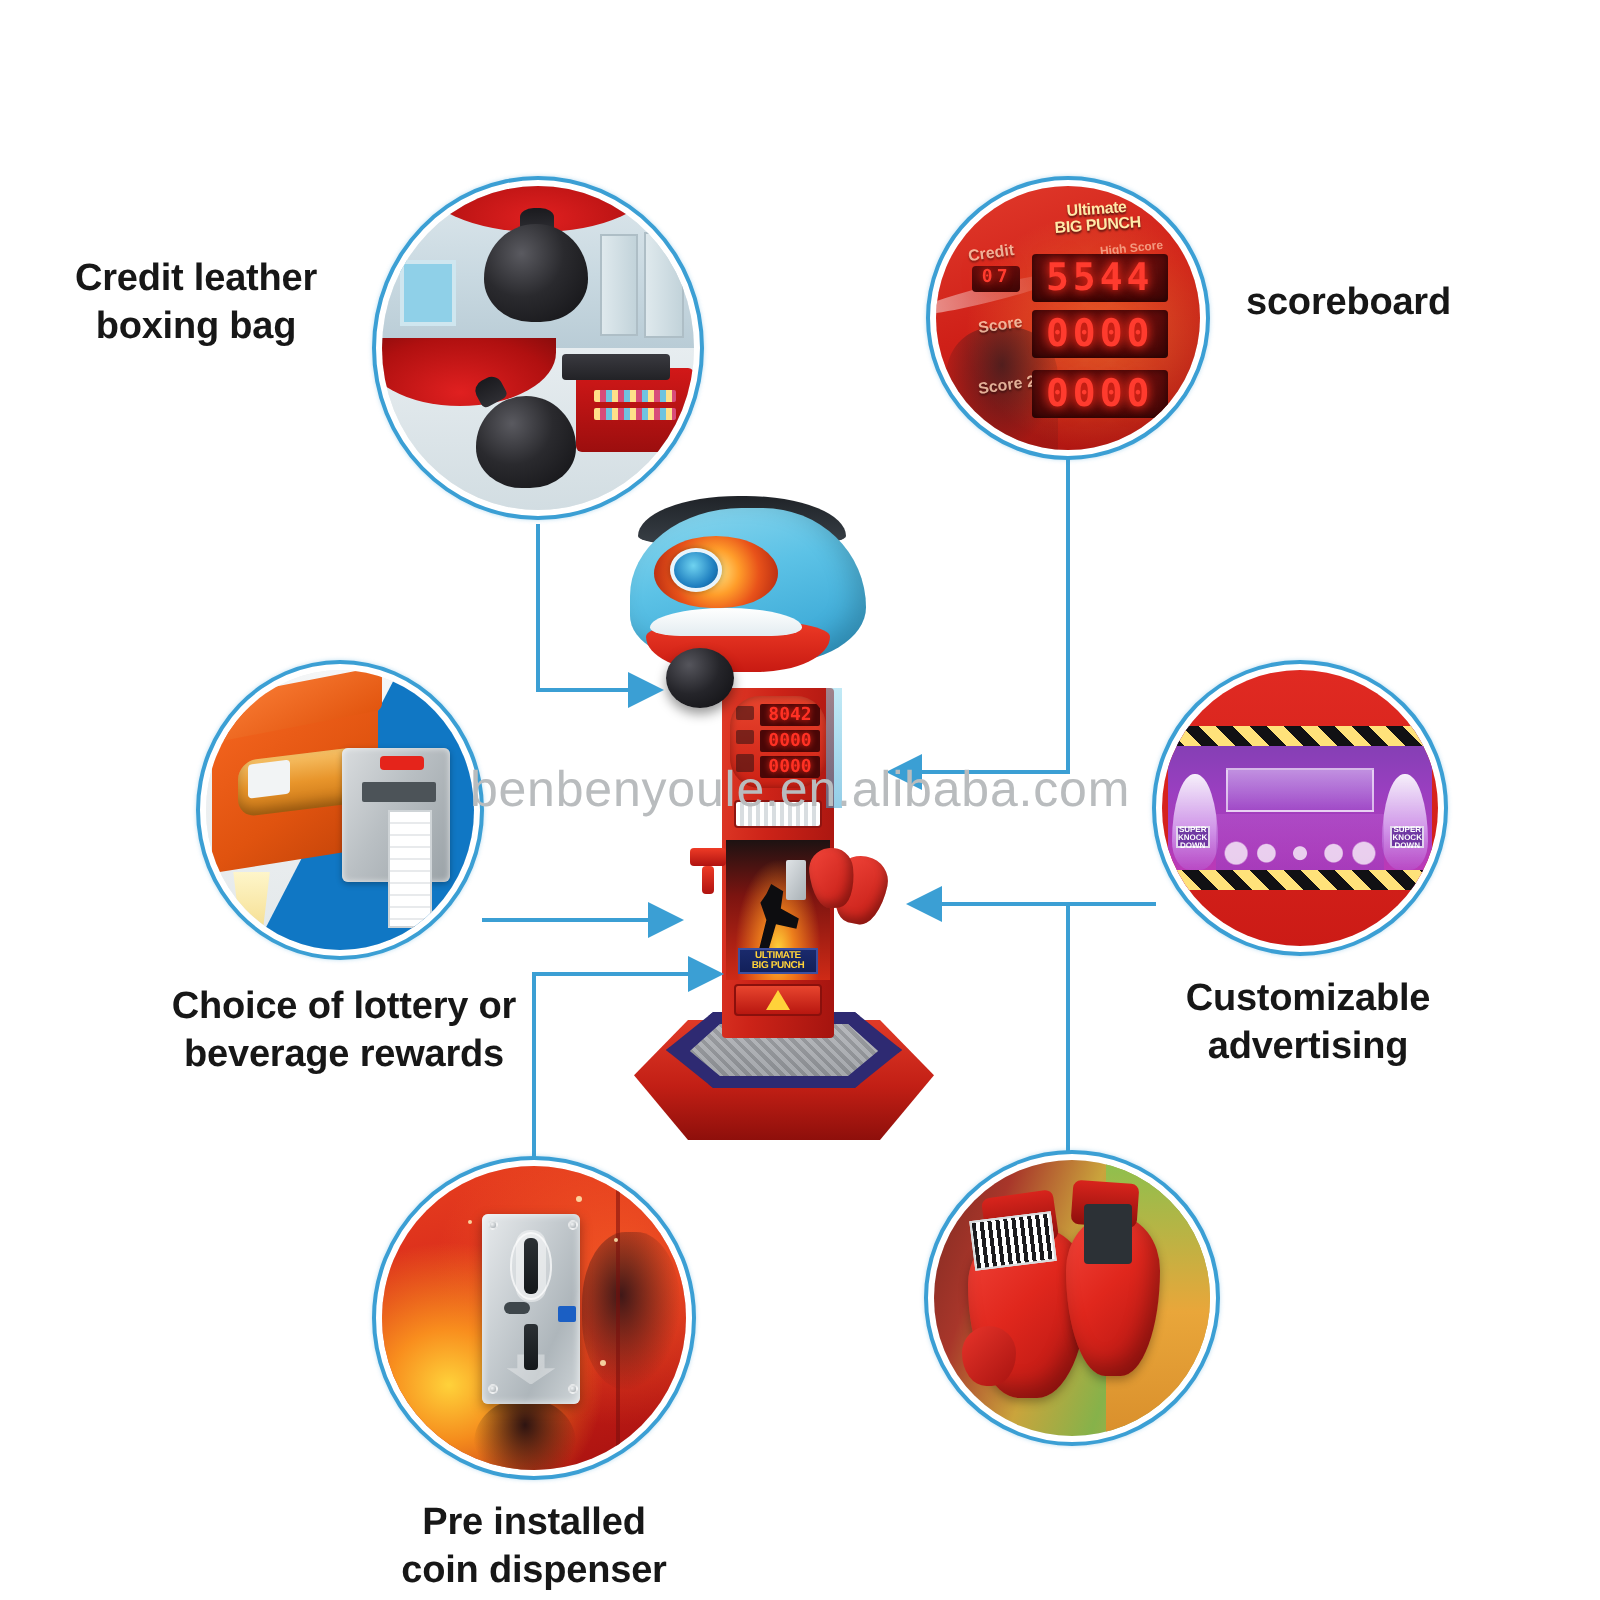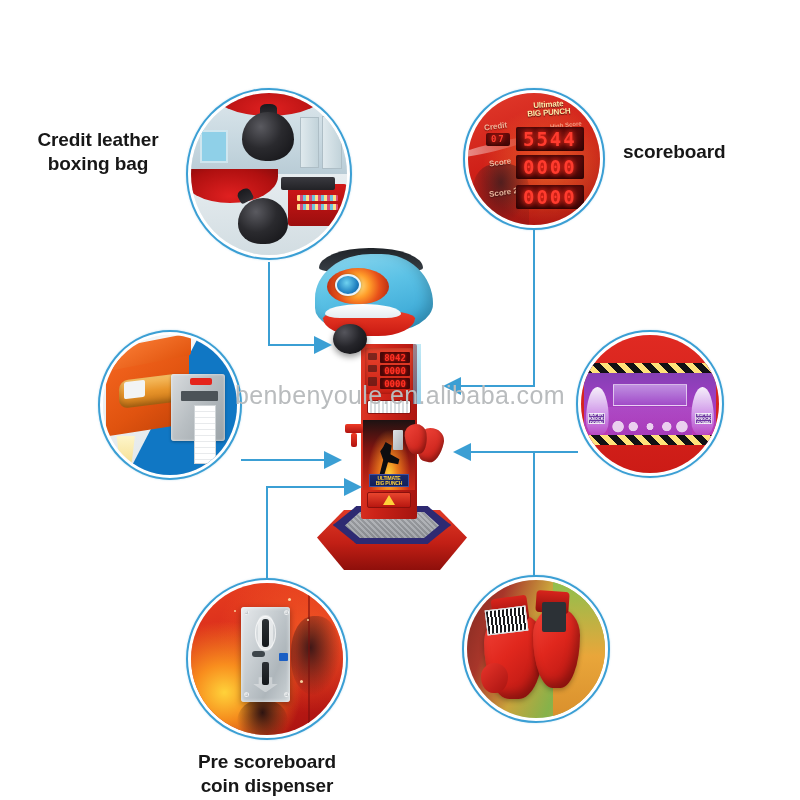--- a/index.html
+++ b/index.html
@@ -558,21 +558,21 @@
 
   <div class="machine" style="left:305px; top:248px; width:190px; height:330px;">
 
     <div class="base-hex" style="left:12px; top:262px; width:150px; height:60px;"></div>
     <div class="base-trim" style="left:28px; top:258px; width:118px; height:38px;"></div>
     <div class="base-plate" style="left:40px; top:264px; width:94px; height:26px;"></div>
 
     <div class="column" style="left:56px; top:96px; width:56px; height:175px;"></div>
     <div class="column-side" style="left:108px; top:96px; width:8px; height:60px; opacity:0.55;"></div>
 
-    <div class="display-panel" style="left:60px; top:100px; width:48px; height:46px;">
+    <div class="display-panel" style="left:60px; top:100px; width:48px; height:46px;border-radius:15px;">
       <div class="mini-icon" style="left:3px; top:5px; width:9px; height:7px;"></div>
       <div class="mini-icon" style="left:3px; top:17px; width:9px; height:7px;"></div>
       <div class="mini-icon" style="left:3px; top:29px; width:9px; height:9px;"></div>
       <div class="mini-seg" style="left:15px; top:4px; width:30px; height:11px; font-size:9px;">8042</div>
       <div class="mini-seg" style="left:15px; top:17px; width:30px; height:11px; font-size:9px;">0000</div>
       <div class="mini-seg" style="left:15px; top:30px; width:30px; height:11px; font-size:9px;">0000</div>
     </div>
 
     <div class="ticket-win" style="left:62px; top:152px; width:44px; height:14px;"></div>
 
@@ -675,38 +675,42 @@
         <div class="lb-box-lid"></div>
         <div class="lb-bottle"></div>
         <div class="lb-bottle-label"></div>
         <div class="lb-glass"></div>
         <div class="lb-coinmech"></div>
         <div class="lb-mech-red"></div>
         <div class="lb-mech-dark"></div>
         <div class="lb-tickets"></div>
       </div>
     </div>
+    <div class="caption" style="left:-24px; top:162px; width:196px;">Choice of lottery or
+beverage rewards</div>
   </div>
 
   <div class="callout" style="left:576px; top:330px;">
     <div class="bubble" style="width:148px; height:148px;">
       <div class="bubble-inner">
         <div class="ad-bg"></div>
         <div class="ad-panel">
           <div class="hazard" style="top:0;"></div>
           <div class="hazard" style="bottom:0;"></div>
           <div class="ad-flame" style="left:2%;"></div>
           <div class="ad-flame" style="right:2%;"></div>
           <div class="ad-ring"></div>
           <div class="ad-crowd"></div>
           <div class="ad-badge" style="left:3%;">SUPER KNOCK DOWN</div>
           <div class="ad-badge" style="right:3%;">SUPER KNOCK DOWN</div>
         </div>
       </div>
     </div>
+    <div class="caption" style="left:8px; top:158px; width:140px;">Customizable
+advertising</div>
   </div>
 
   <div class="callout" style="left:186px; top:578px;">
     <div class="bubble" style="width:162px; height:162px;">
       <div class="bubble-inner">
         <div class="cd-bg"></div>
         <div class="cd-dark-blob"></div>
         <div class="cd-dark-blob2"></div>
         <div class="cd-seam"></div>
         <div class="cd-spark" style="left:64%; top:10%; width:3px; height:3px;"></div>
@@ -719,21 +723,21 @@
         <div class="cd-btn"></div>
         <div class="cd-bluebadge"></div>
         <div class="cd-arrow-down"></div>
         <div class="cd-return"></div>
         <div class="cd-screw" style="left:35%; top:18%;"></div>
         <div class="cd-screw" style="left:61%; top:18%;"></div>
         <div class="cd-screw" style="left:35%; top:72%;"></div>
         <div class="cd-screw" style="left:61%; top:72%;"></div>
       </div>
     </div>
-    <div class="caption" style="left:-12px; top:172px; width:186px;">Pre scoreboard
+    <div class="caption" style="left:-12px; top:172px; width:186px;">Pre installed
 coin dispenser</div>
   </div>
 
   <div class="callout" style="left:462px; top:575px;">
     <div class="bubble" style="width:148px; height:148px;">
       <div class="bubble-inner">
         <div class="gl-bg"></div>
         <div class="gl-wall"></div>
         <div class="glove" style="left:12%; top:24%; width:44%; height:62%;"></div>
         <div class="glove-thumb" style="left:10%; top:60%; width:20%; height:22%;"></div>

